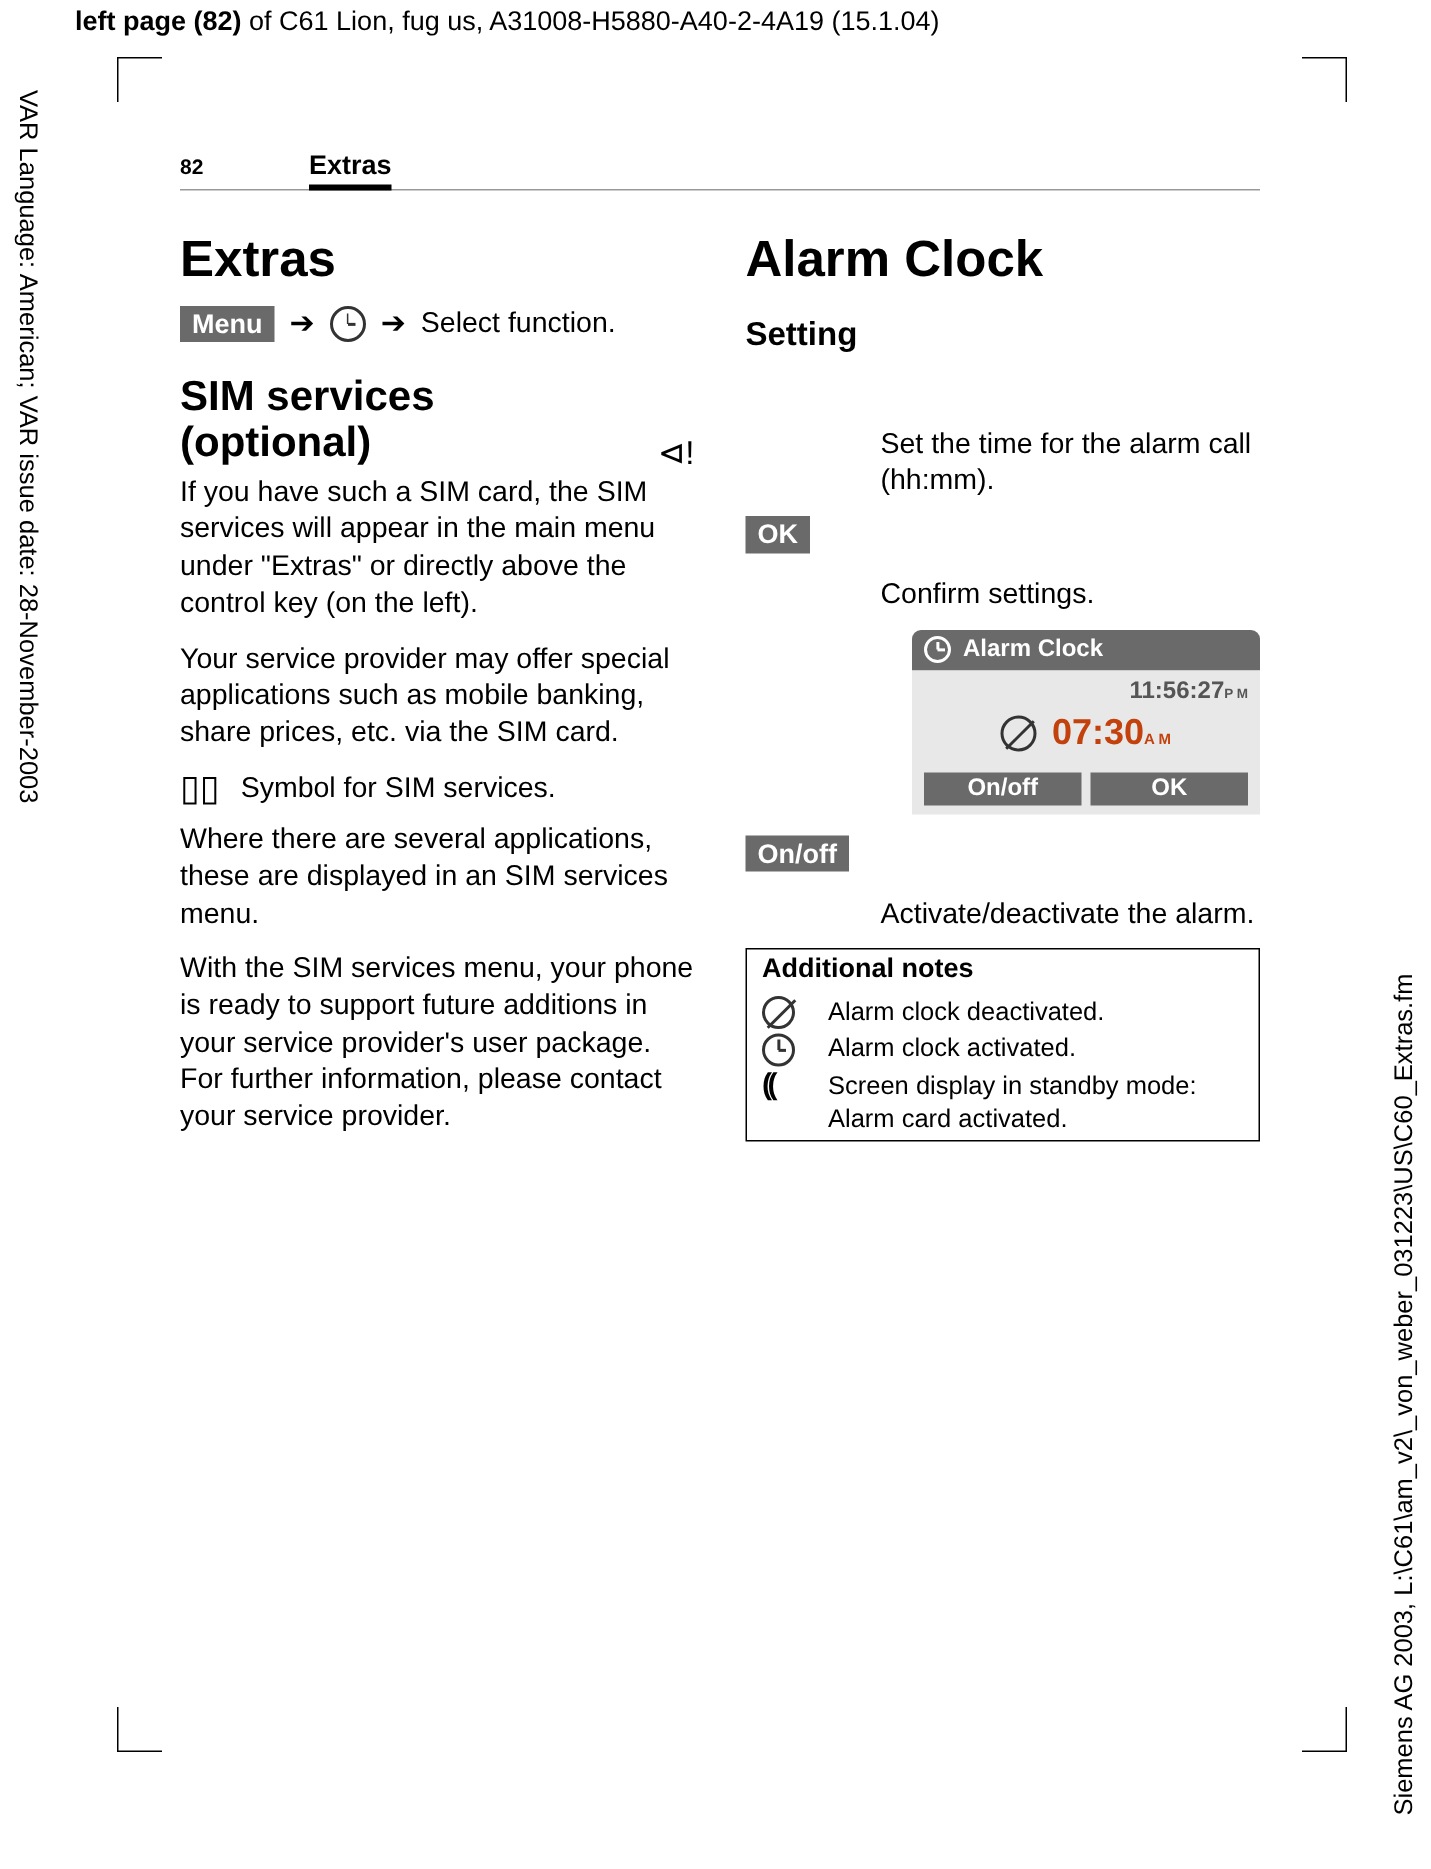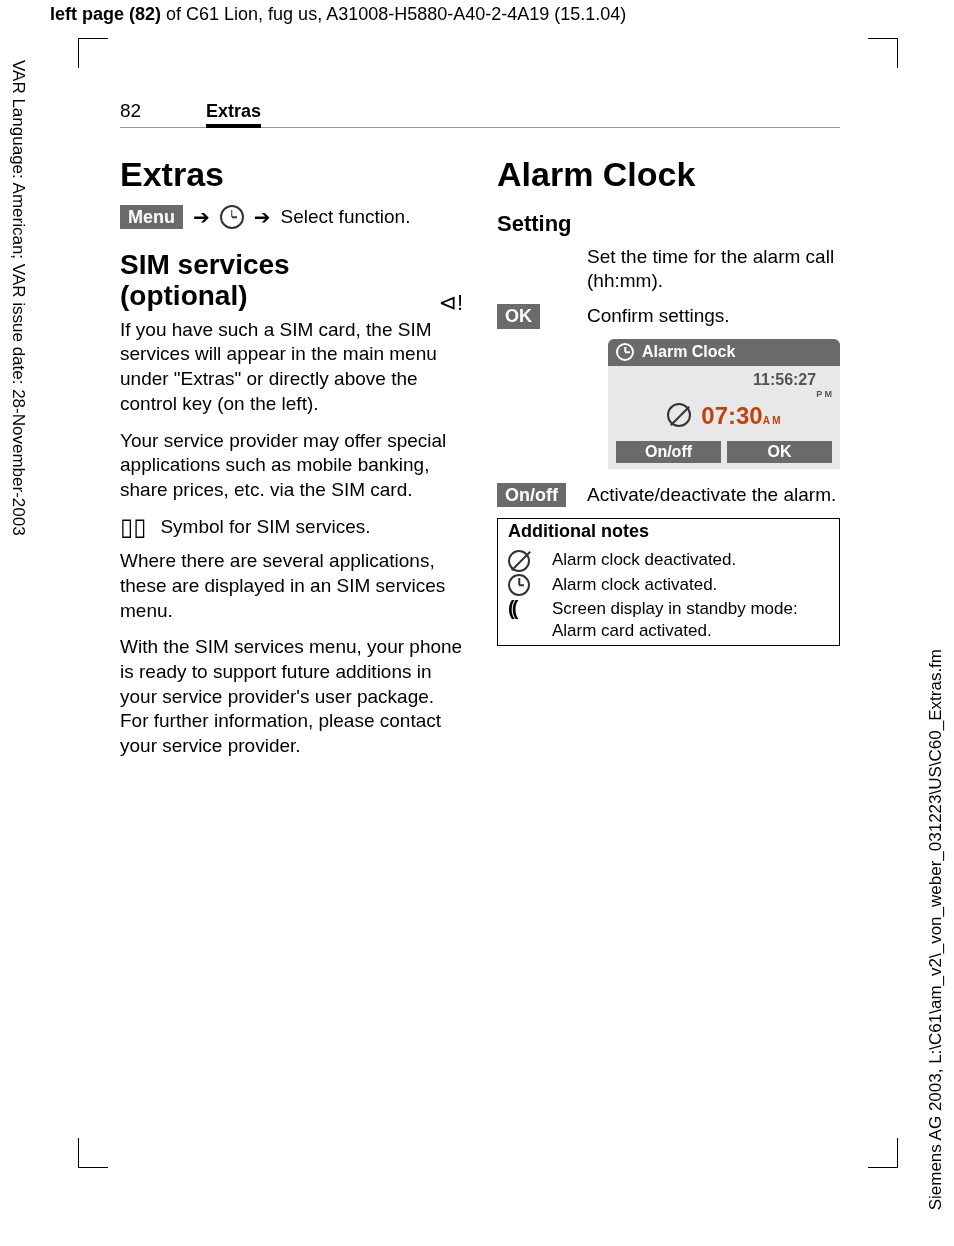--- a/index.html
+++ b/index.html
@@ -72,22 +72,22 @@
     left: 120px;
     width: 720px;
   }
   .page-hdr {
     display: flex;
     align-items: baseline;
     border-bottom: 1px solid #999;
     padding-bottom: 4px;
   }
   .page-num {
-    font-weight: normal;
-    font-size: 19px;
+    font-weight: bold;
+    font-size: 14px;
     width: 86px;
   }
   .page-section {
     font-weight: bold;
     font-size: 18px;
     border-bottom: 4px solid #000;
     padding-bottom: 2px;
     margin-bottom: -5px;
   }
   .columns {
@@ -160,21 +160,21 @@
     width:26px; height:2px; background:#333;
     transform: rotate(-45deg);
   }
   .sim-row, .def-row {
     display: flex;
     gap: 14px;
     margin-bottom: 10px;
   }
   .def-left { width: 76px; flex: none; }
   .def-left.nokey { width: 76px; }
-  .def-right { flex:1; }
+  .def-right { flex:1;margin-top:41px; }
   .sim-icon {
     font-size: 24px;
     line-height: 1;
   }
 
   .sect-title-row {
     display:flex; justify-content:space-between; align-items:flex-end;
   }
   .provider-icon { font-size: 22px; }
 
@@ -196,21 +196,21 @@
   .ps-title .clock-icon-sm::before, .ps-title .clock-icon-sm::after { background:#fff; height:5px;}
   .ps-body {
     background: #e8e8e8;
     padding: 4px 8px 6px;
   }
   .ps-time-sm {
     text-align: right;
     font-weight: bold;
     color:#555;
   }
-  .ps-time-sm .apm { font-size:9px; display:inline-block; line-height:0.9; vertical-align: top; margin-top:20px;}
+  .ps-time-sm .apm { font-size:9px; display:inline-block; line-height:0.9; vertical-align: top; margin-top:7px;}
   .ps-alarm {
     text-align: center;
     font-size: 24px;
     font-weight: bold;
     color:#c2410c;
     display:flex; justify-content:center; align-items:center; gap:10px;
     margin: 2px 0 10px;
   }
   .ps-alarm .apm { font-size:10px; display:inline-block; line-height:0.9;}
   .ps-soft {

